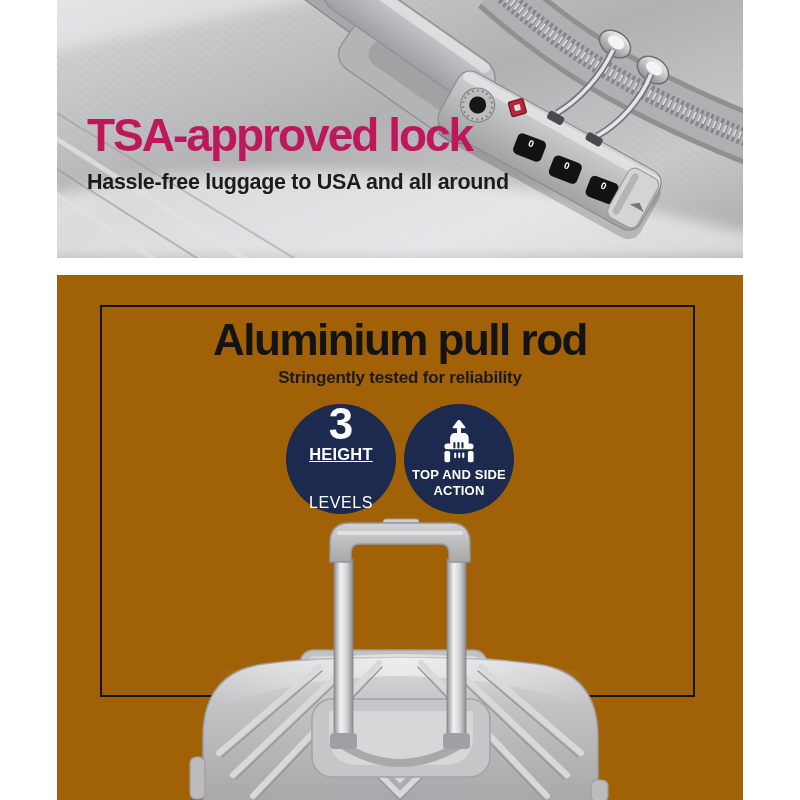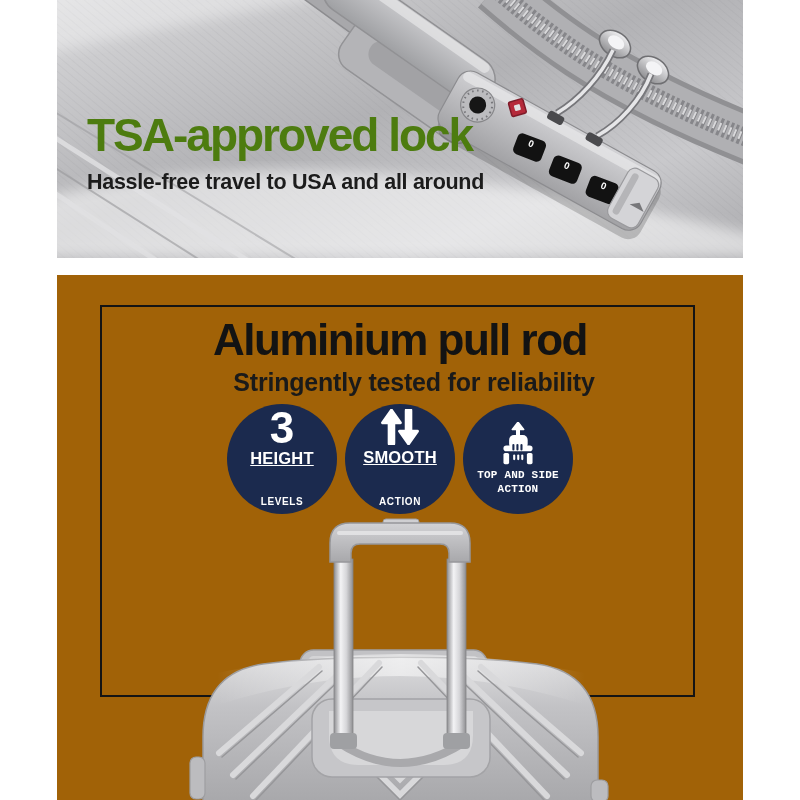--- a/index.html
+++ b/index.html
@@ -3,41 +3,41 @@
 <meta charset="utf-8">
 <style>
   html,body{margin:0;padding:0;background:#ffffff;}
   .canvas{position:relative;width:800px;height:800px;background:#ffffff;overflow:hidden;
           font-family:"Liberation Sans", sans-serif;}
 
   
   .photo-top{position:absolute;left:57px;top:0;width:686px;height:258px;overflow:hidden;}
   .photo-top svg{position:absolute;left:0;top:0;}
   .tsa-text{position:absolute;left:30px;top:112px;z-index:5;}
-  .tsa-heading{font-size:46px;font-weight:bold;letter-spacing:-2px;color:#4d7c0f;line-height:1;}
+  .tsa-heading{font-size:46px;font-weight:bold;letter-spacing:-2px;color:#be185d;line-height:1;}
   .tsa-desc{margin-top:9px;font-size:21.5px;line-height:30px;font-weight:600;
             letter-spacing:-0.3px;color:#1c1c1c;}
   .tsa-desc span{display:block;}
 
   
   .panel{position:absolute;left:57px;top:275px;width:686px;height:527px;background:#a16207;}
   .frame{position:absolute;left:43px;top:30px;width:591px;height:388px;border:2px solid #141414;}
   .panel-heading{position:absolute;top:43px;left:0;width:100%;text-align:center;
                  font-size:44px;font-weight:bold;letter-spacing:-1.5px;color:#131313;line-height:1;}
   .panel-sub{position:absolute;top:93px;left:0;width:100%;text-align:center;
-             font-size:25px;font-weight:600;letter-spacing:-0.2px;color:#1a1a1a;padding-left:14px;}
+             font-size:17px;font-weight:600;letter-spacing:-0.2px;color:#1a1a1a;}
   .badges{position:absolute;top:129px;left:0;width:100%;display:flex;
           justify-content:center;gap:8px;}
   .badge{width:110px;height:110px;border-radius:50%;background:#1b2a4e;color:#ffffff;
          display:flex;flex-direction:column;align-items:center;justify-content:center;
          text-align:center;}
   .badge .num{font-size:44px;font-weight:bold;line-height:0.85;margin-bottom:2px;}
   .badge .l1{font-size:16.5px;font-weight:bold;letter-spacing:0.2px;line-height:1.2;text-decoration:underline;}
-  .badge .l2{font-size:10px;font-weight:bold;letter-spacing:0.6px;line-height:1.25;margin-top:28px;}
-  .badge .l1s{font-size:11px;font-weight:bold;letter-spacing:0.2px;line-height:1.2;font-family:Liberation Mono, monospace;}
+  .badge .l2{font-size:16px;font-weight:normal;letter-spacing:0.6px;line-height:1.25;margin-top:28px;}
+  .badge .l1s{font-size:13px;font-weight:bold;letter-spacing:0.2px;line-height:1.2;}
   .badge .icon{margin-bottom:3px;}
   .pullrod-art{position:absolute;left:0;top:0;width:686px;height:527px;pointer-events:none;}
 </style>
 </head>
 <body>
 
 <div class="canvas">
 
   <div class="photo-top">
     <svg width="686" height="258" viewBox="0 0 686 258">
@@ -155,49 +155,39 @@
           <rect x="194" y="6" width="34" height="56" rx="8" fill="#d4d4d7" stroke="#9a9a9d" stroke-width="1.2"></rect>
           <rect x="199" y="11" width="7" height="46" rx="3.5" fill="#b5b5b8"></rect>
           <path d="M216,38 L222,30 L222,46 Z" fill="#77777a" transform="rotate(90 219 38)"></path>
         </g>
       </g>
     </svg>
 
     <div class="tsa-text">
       <div class="tsa-heading">TSA-approved lock</div>
       <div class="tsa-desc">
-        <span>Hassle-free travel to USA and all around</span>
+        <span>Hassle-free luggage to USA and all around</span>
       </div>
     </div>
   </div>
 
   <div class="panel">
     <div class="frame"></div>
 
     <div class="panel-heading">Aluminium pull rod</div>
     <div class="panel-sub">Stringently tested for reliability</div>
 
     <div class="badges">
 
       <div class="badge">
         <div class="num">3</div>
         <div class="l1">HEIGHT</div>
         <div class="l2">LEVELS</div>
       </div>
 
-      <div class="badge">
-        <svg class="icon" width="44" height="36" viewBox="0 0 46 38">
-          <path d="M14,36 V13" stroke="#ffffff" stroke-width="8" stroke-linecap="round" fill="none"></path>
-          <path d="M14,1 L4.5,14.5 H23.5 Z" fill="#ffffff" stroke="#ffffff" stroke-width="3" stroke-linejoin="round"></path>
-          <path d="M32,2 V25" stroke="#ffffff" stroke-width="8" stroke-linecap="round" fill="none"></path>
-          <path d="M32,37 L22.5,23.5 H41.5 Z" fill="#ffffff" stroke="#ffffff" stroke-width="3" stroke-linejoin="round"></path>
-        </svg>
-        <div class="l1">SMOOTH</div>
-        <div class="l2">ACTION</div>
-      </div>
 
       <div class="badge">
         <svg class="icon" width="42" height="44" viewBox="0 0 52 54">
           <path d="M26,16 V8" stroke="#ffffff" stroke-width="5" stroke-linecap="round" fill="none"></path>
           <path d="M26,0 L19,9 H33 Z" fill="#ffffff" stroke="#ffffff" stroke-width="2" stroke-linejoin="round"></path>
           <rect x="8" y="29" width="36" height="7" rx="3.5" fill="#ffffff"></rect>
           <rect x="15" y="16" width="23" height="17" rx="6" fill="#ffffff"></rect>
           <rect x="19" y="27" width="2.6" height="8" rx="1.3" fill="#1b2a4e"></rect>
           <rect x="24" y="27" width="2.6" height="8" rx="1.3" fill="#1b2a4e"></rect>
           <rect x="29" y="27" width="2.6" height="8" rx="1.3" fill="#1b2a4e"></rect>

